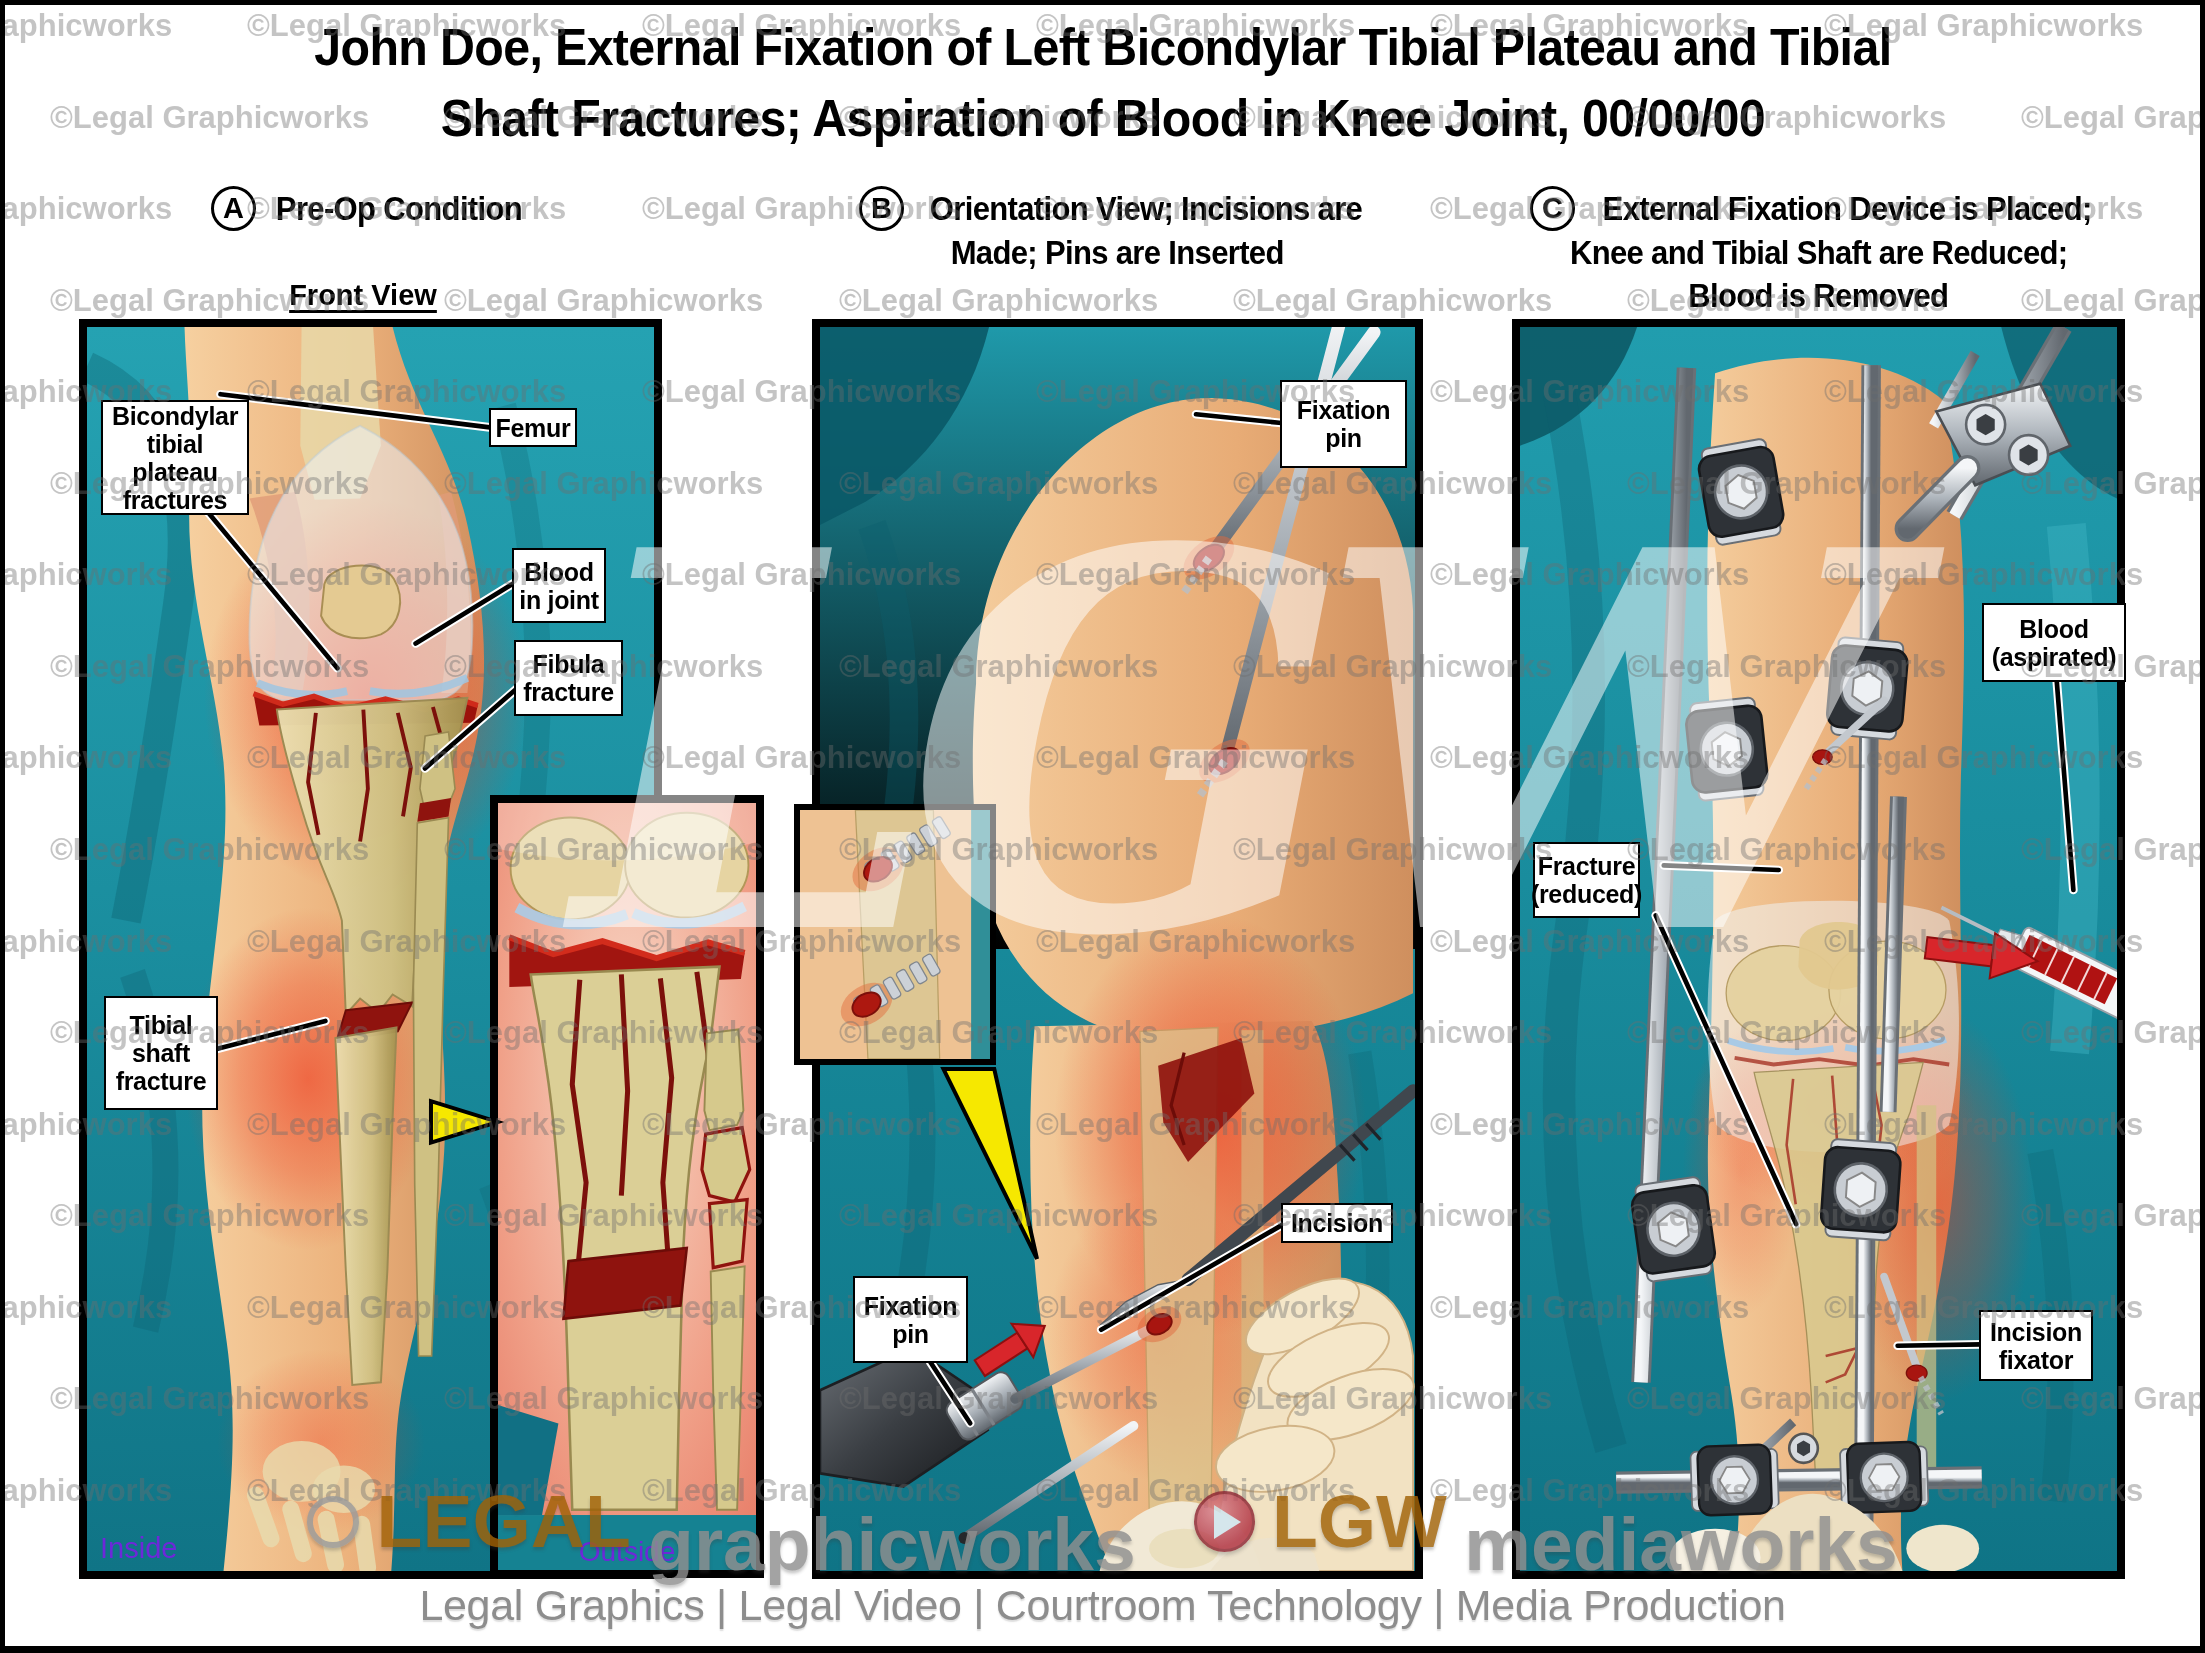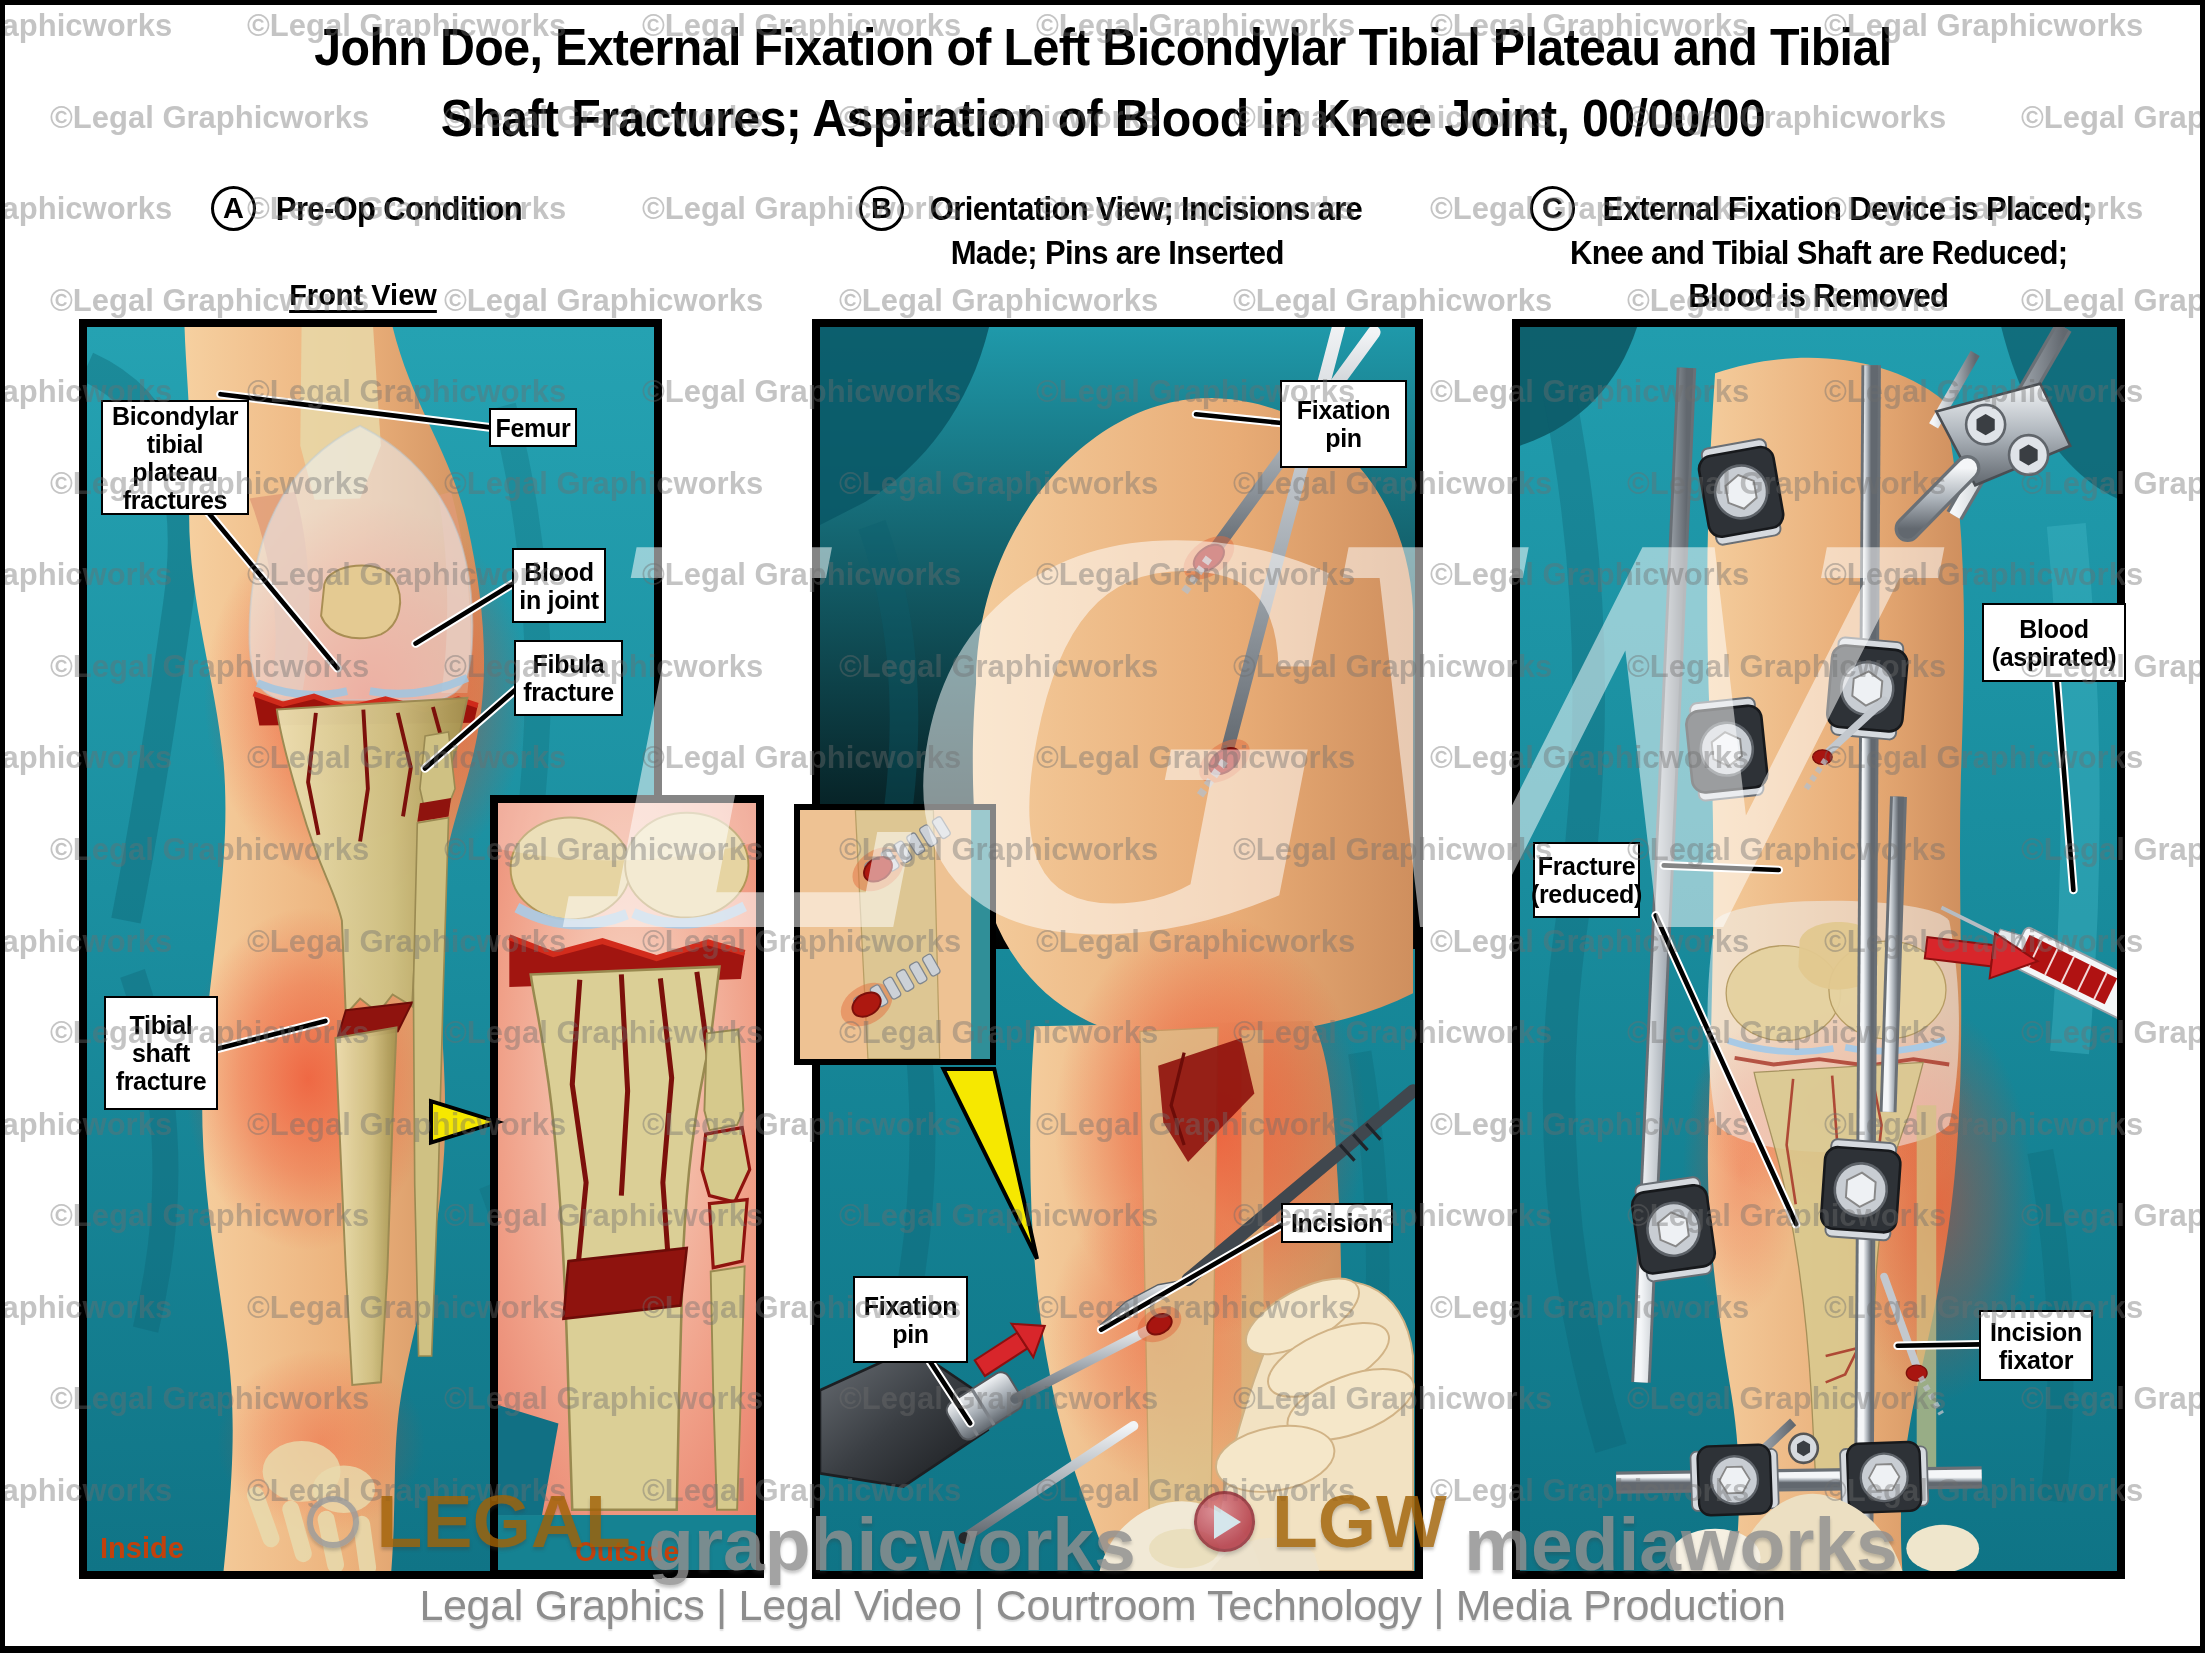--- a/index.html
+++ b/index.html
@@ -21,21 +21,21 @@
 
   
   .panel{position:absolute;border:8px solid #000;box-sizing:border-box;background:#1e97a8;z-index:10;}
   .inset{position:absolute;border:8px solid #000;box-sizing:border-box;z-index:12;background:#f2b09c;}
   .panel svg,.inset svg{display:block;width:100%;height:100%;}
 
   
   .label-box{position:absolute;background:#fff;border:2.7px solid #000;z-index:20;display:flex;
              align-items:center;justify-content:center;text-align:center;font-weight:bold;
              font-size:25px;line-height:1.12;padding:1.3px 4px;box-sizing:border-box;letter-spacing:-0.3px;}
-  .white-tag{position:absolute;z-index:21;color:#c2410c;font-weight:bold;font-size:29px;letter-spacing:0;}
+  .white-tag{position:absolute;z-index:21;color:#6d28d9;font-weight:normal;font-size:29px;letter-spacing:0;}
 
   
   #leader-overlay{position:absolute;inset:0;z-index:15;pointer-events:none;}
   #wm-tiles{position:absolute;inset:0;z-index:34;pointer-events:none;overflow:hidden;}
   .wm-tile{position:absolute;font-size:31px;font-weight:600;color:#6e6e6e;opacity:.40;white-space:nowrap;}
   #wm-big{position:absolute;left:575px;top:484px;z-index:30;pointer-events:none;
           font-family:"DejaVu Serif",serif;font-style:italic;font-weight:bold;font-size:521px;
           line-height:1;letter-spacing:-35px;color:rgba(255,255,255,.52);white-space:nowrap;}
 
   

